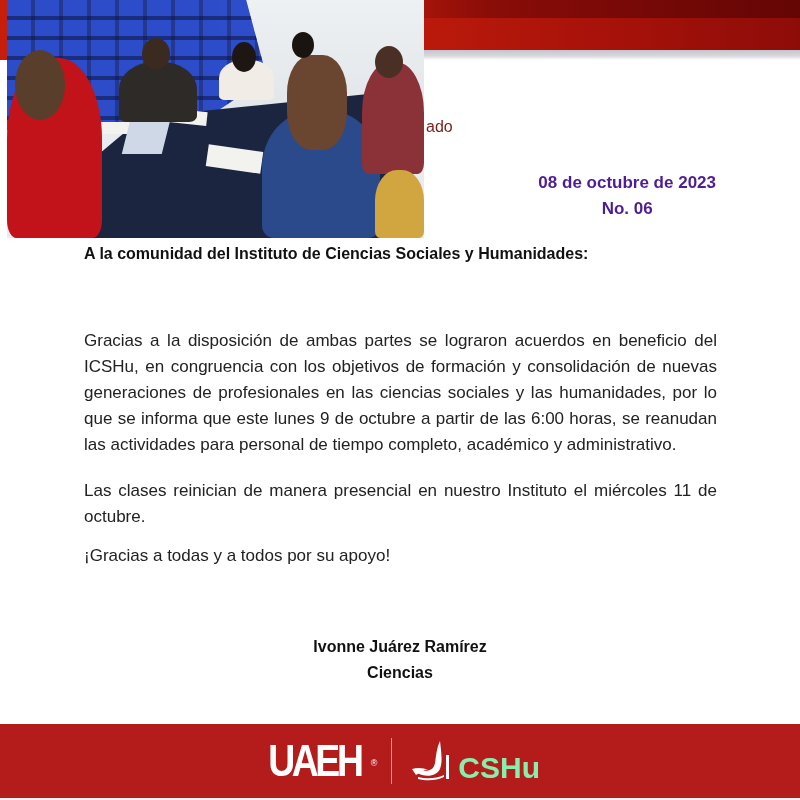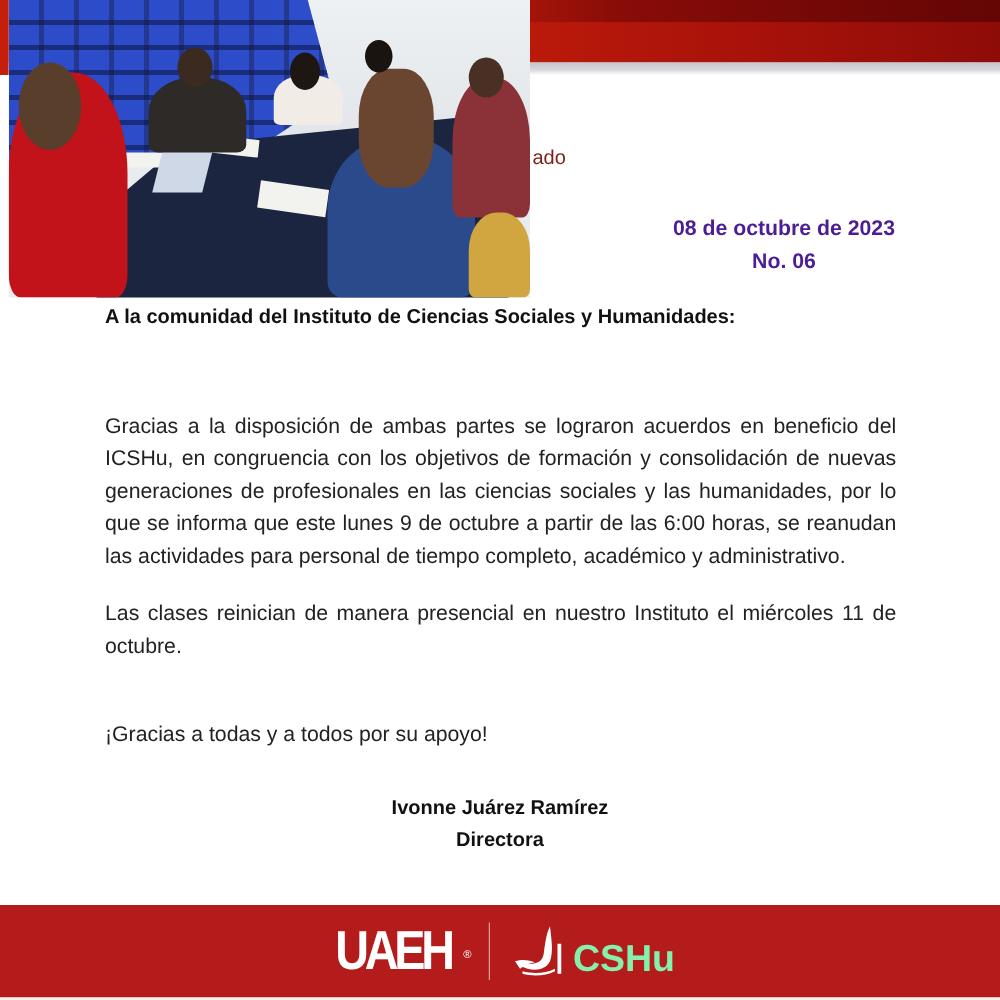--- a/index.html
+++ b/index.html
@@ -60,21 +60,21 @@
     .salutation {
       position: absolute; left: 84px; top: 245px; width: 640px;
       font-weight: bold; font-size: 16px; color: #111;
     }
     .body-text {
       position: absolute; left: 84px; width: 633px;
       font-size: 17px; line-height: 26px; text-align: justify; color: #222;
     }
     .p1 { top: 308px; margin-top: 20px; }
     .p2 { top: 478px; }
-    .p3 { top: 575px; }
+    .p3 { top: 543px; }
     .signature {
       position: absolute; left: 0; width: 800px; top: 634px; text-align: center;
       font-weight: bold; font-size: 16px; line-height: 26px; color: #111;
     }
     .signature .name { padding-left: 0; text-align: center; }
     .footer-band {
       position: absolute; left: 0; top: 724px; width: 800px; height: 74px;
       background: #b41c1c;
       display: flex; align-items: center; justify-content: center;
     }
@@ -129,21 +129,21 @@
 </div>
 
 <div class="salutation">A la comunidad del Instituto de Ciencias Sociales y Humanidades:</div>
 
 <div class="body-text p1">Gracias a la disposición de ambas partes se lograron acuerdos en beneficio del ICSHu, en congruencia con los objetivos de formación y consolidación de nuevas generaciones de profesionales en las ciencias sociales y las humanidades, por lo que se informa que  este lunes 9 de octubre a partir de las 6:00 horas, se reanudan las actividades para personal de tiempo completo, académico y administrativo.</div>
 <div class="body-text p2">Las clases reinician de manera presencial en nuestro Instituto el miércoles 11 de octubre.</div>
 <div class="body-text p3">¡Gracias a todas y a todos por su apoyo!</div>
 
 <div class="signature">
   <div class="name">Ivonne Juárez Ramírez</div>
-  <div>Directora</div>
+  <div>Ciencias</div>
 </div>
 
 <div class="footer-band">
   <span class="logo-uaeh">UAEH</span>
   <span class="reg">®</span>
   <div class="logo-sep"></div>
   <div class="logo-cshu">
     <svg width="46" height="44" viewBox="0 0 46 44">
       <path d="M30 2 C31 12, 33 22, 30 30 C27 36, 20 38, 12 36 L4 33 L14 32 C20 32, 24 30, 25 24 C26 16, 27 8, 30 2 Z" fill="#ffffff"></path>
       <path d="M2 30 C8 28, 14 29, 18 31 C14 31, 10 33, 6 36 Z" fill="#ffffff"></path>

